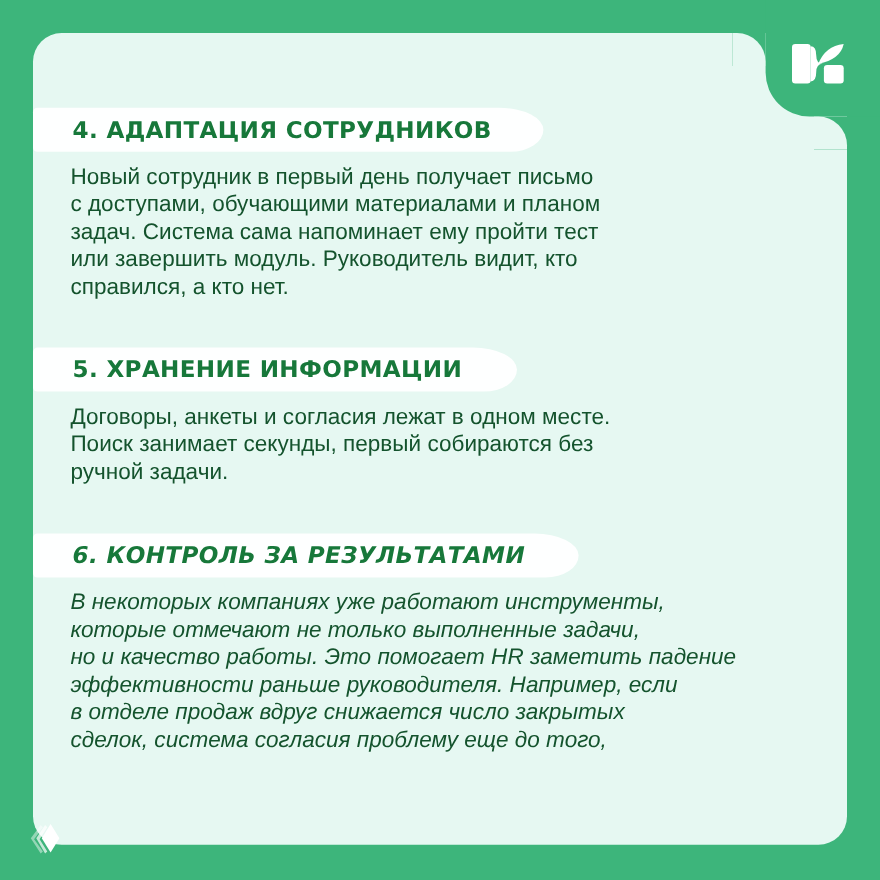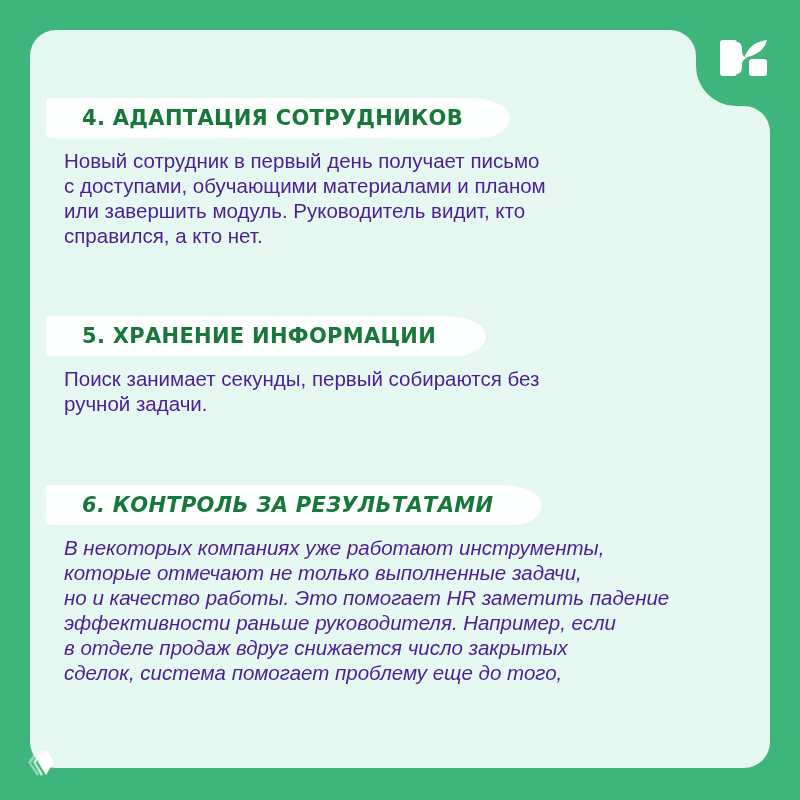--- a/index.html
+++ b/index.html
@@ -39,21 +39,21 @@
   .logo {
     position: absolute; left: 720px; top: 38px; width: 48px; height: 40px;
   }
   .corner-logo {
     position: absolute; left: 24px; top: 744px; width: 32px; height: 34px;
   }
   .section { position: absolute; left: 0; width: 800px; }
   .heading-wrap {
     position: relative; display: inline-block;
     padding: 12px 28px 12px 66px;
-    margin-left: 16px;
+    margin-left: 0;
   }
   .brush {
     position: absolute; left: 30px; top: 4px; bottom: 4px; right: 0;
     background: #ffffff;
     border-radius: 4px 40px 30px 4px / 4px 50% 50% 4px;
     opacity: 0.95;
   }
   .heading {
     position: relative;
     font-family: "DejaVu Sans", sans-serif;
@@ -61,21 +61,21 @@
     font-size: 21px;
     color: #17783a;
     letter-spacing: 0.3px;
     white-space: nowrap;
   }
   .body-text {
     margin: 6px 0 0 64px;
     font-family: "Liberation Sans", sans-serif;
     font-size: 20.5px;
     line-height: 25px;
-    color: #4c1d95;
+    color: #14532d;
     width: 680px;
   }
   .line { display: block; white-space: nowrap; }
 </style>
 </head>
 <body>
 
 <div class="panel"></div>
 <div class="notch"></div>
 <div class="notch-corner"></div>
@@ -95,42 +95,44 @@
 </svg>
 
 <div class="section" style="top:94px;">
   <div class="heading-wrap" style="width:400px;">
     <div class="brush"></div>
     <div class="heading">4. АДАПТАЦИЯ СОТРУДНИКОВ</div>
   </div>
   <div class="body-text">
     <span class="line">Новый сотрудник в первый день получает письмо</span>
     <span class="line">с доступами, обучающими материалами и планом</span>
+    <span class="line">задач. Система сама напоминает ему пройти тест</span>
     <span class="line">или завершить модуль. Руководитель видит, кто</span>
     <span class="line">справился, а кто нет.</span>
   </div>
 </div>
 
 <div class="section" style="top:312px;">
   <div class="heading-wrap" style="width:376px;">
     <div class="brush"></div>
     <div class="heading">5. ХРАНЕНИЕ ИНФОРМАЦИИ</div>
   </div>
   <div class="body-text">
+    <span class="line">Договоры, анкеты и согласия лежат в одном месте.</span>
     <span class="line">Поиск занимает секунды, первый собираются без</span>
     <span class="line">ручной задачи.</span>
   </div>
 </div>
 
 <div class="section" style="top:481px;font-style:italic;">
   <div class="heading-wrap" style="width:432px;">
     <div class="brush"></div>
     <div class="heading">6. КОНТРОЛЬ ЗА РЕЗУЛЬТАТАМИ</div>
   </div>
   <div class="body-text">
     <span class="line">В некоторых компаниях уже работают инструменты,</span>
     <span class="line">которые отмечают не только выполненные задачи,</span>
     <span class="line">но и качество работы. Это помогает HR заметить падение</span>
     <span class="line">эффективности раньше руководителя. Например, если</span>
     <span class="line">в отделе продаж вдруг снижается число закрытых</span>
-    <span class="line">сделок, система помогает проблему еще до того,</span>
+    <span class="line">сделок, система согласия проблему еще до того,</span>
   </div>
 </div>
 
 </body></html>

